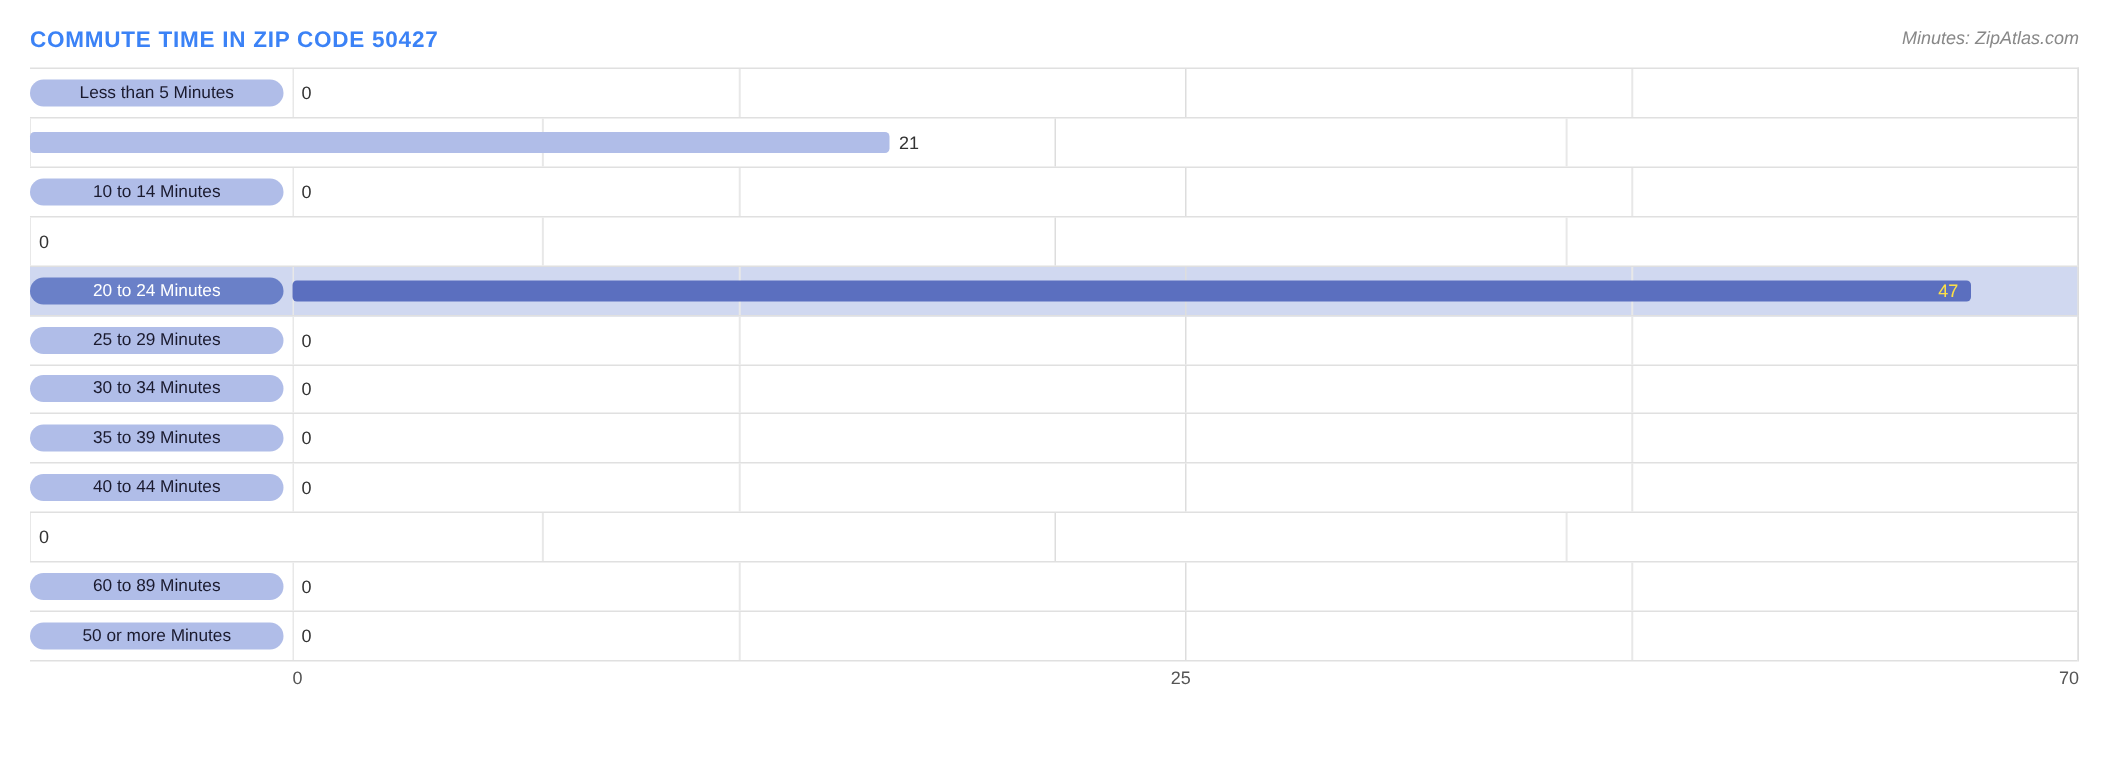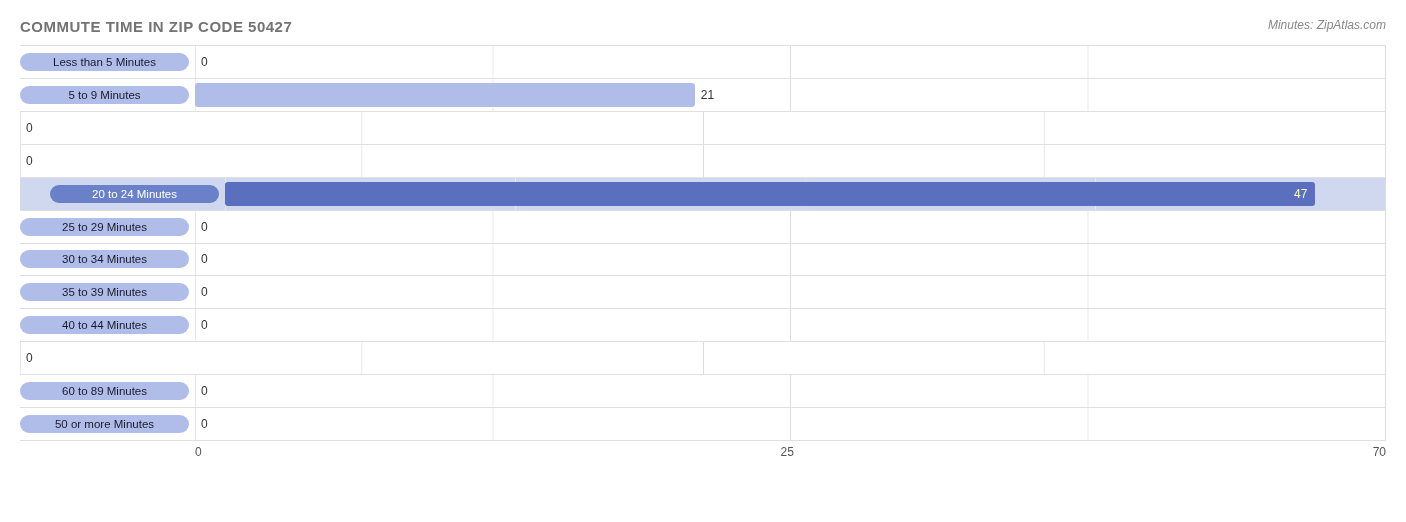--- a/index.html
+++ b/index.html
@@ -19,21 +19,21 @@
     }
     .chart-header {
       display: flex;
       justify-content: space-between;
       align-items: flex-start;
       margin-bottom: 10px;
     }
     .chart-title {
       font-size: 15px;
       font-weight: bold;
-      color: #737373;
+      color: #3b82f6;
       letter-spacing: 0.5px;
       text-transform: uppercase;
     }
     .chart-source {
       font-size: 12px;
       color: #888;
       font-style: italic;
     }
     .chart-body {
       display: flex;
@@ -43,21 +43,20 @@
     }
     .bar-row {
       display: flex;
       align-items: center;
       flex: 1;
       border-bottom: 1px solid #e0e0e0;
       position: relative;
     }
     .bar-row.highlighted {
       background: #d0d8f0;
-      padding-left: 30px;
     }
     .bar-label {
       width: 175px;
       min-width: 175px;
       display: flex;
       align-items: flex-end;
       padding-right: 6px;
     }
     .label-pill {
       background: #b0bde8;
@@ -74,41 +73,41 @@
       color: #fff;
     }
     .bar-area {
       flex: 1;
       position: relative;
       height: 100%;
       display: flex;
       align-items: center;
     }
     .bar-fill {
-      height: 24px;
+      height: 14px;
       border-radius: 3px;
       background: #b0bde8;
       position: relative;
       display: flex;
       align-items: center;
       min-width: 0;
     }
     .bar-row.highlighted .bar-fill {
       background: #5b6fbf;
     }
     .bar-value {
       font-size: 12px;
       color: #333;
       margin-left: 6px;
       position: absolute;
       left: 100%;
       white-space: nowrap;
     }
     .bar-row.highlighted .bar-value {
-      color: #fef9c3;
+      color: #fde047;
       left: auto;
       right: 8px;
       margin-left: 0;
     }
     .x-axis {
       display: flex;
       padding-left: 175px;
       padding-top: 4px;
       position: relative;
     }
@@ -168,32 +167,32 @@
           </div>
           <div class="bar-area">
             <div class="vertical-line" style="left: 50%;"></div>
             <div class="vertical-line" style="left: 100%;"></div>
             <div class="bar-fill" style="width: 0%;">
               <span class="bar-value">0</span>
             </div>
           </div>
         </div>
         <div class="bar-row">
-          <div class="bar-label">
-            <div class="label-pill">5 to 9 Minutes</div>
-          </div>
           <div class="bar-area">
             <div class="vertical-line" style="left: 50%;"></div>
             <div class="vertical-line" style="left: 100%;"></div>
             <div class="bar-fill" style="width: 42%;">
               <span class="bar-value">21</span>
             </div>
           </div>
         </div>
         <div class="bar-row">
+          <div class="bar-label">
+            <div class="label-pill">10 to 14 Minutes</div>
+          </div>
           <div class="bar-area">
             <div class="vertical-line" style="left: 50%;"></div>
             <div class="vertical-line" style="left: 100%;"></div>
             <div class="bar-fill" style="width: 0%;">
               <span class="bar-value">0</span>
             </div>
           </div>
         </div>
         <div class="bar-row">
           <div class="bar-area">

